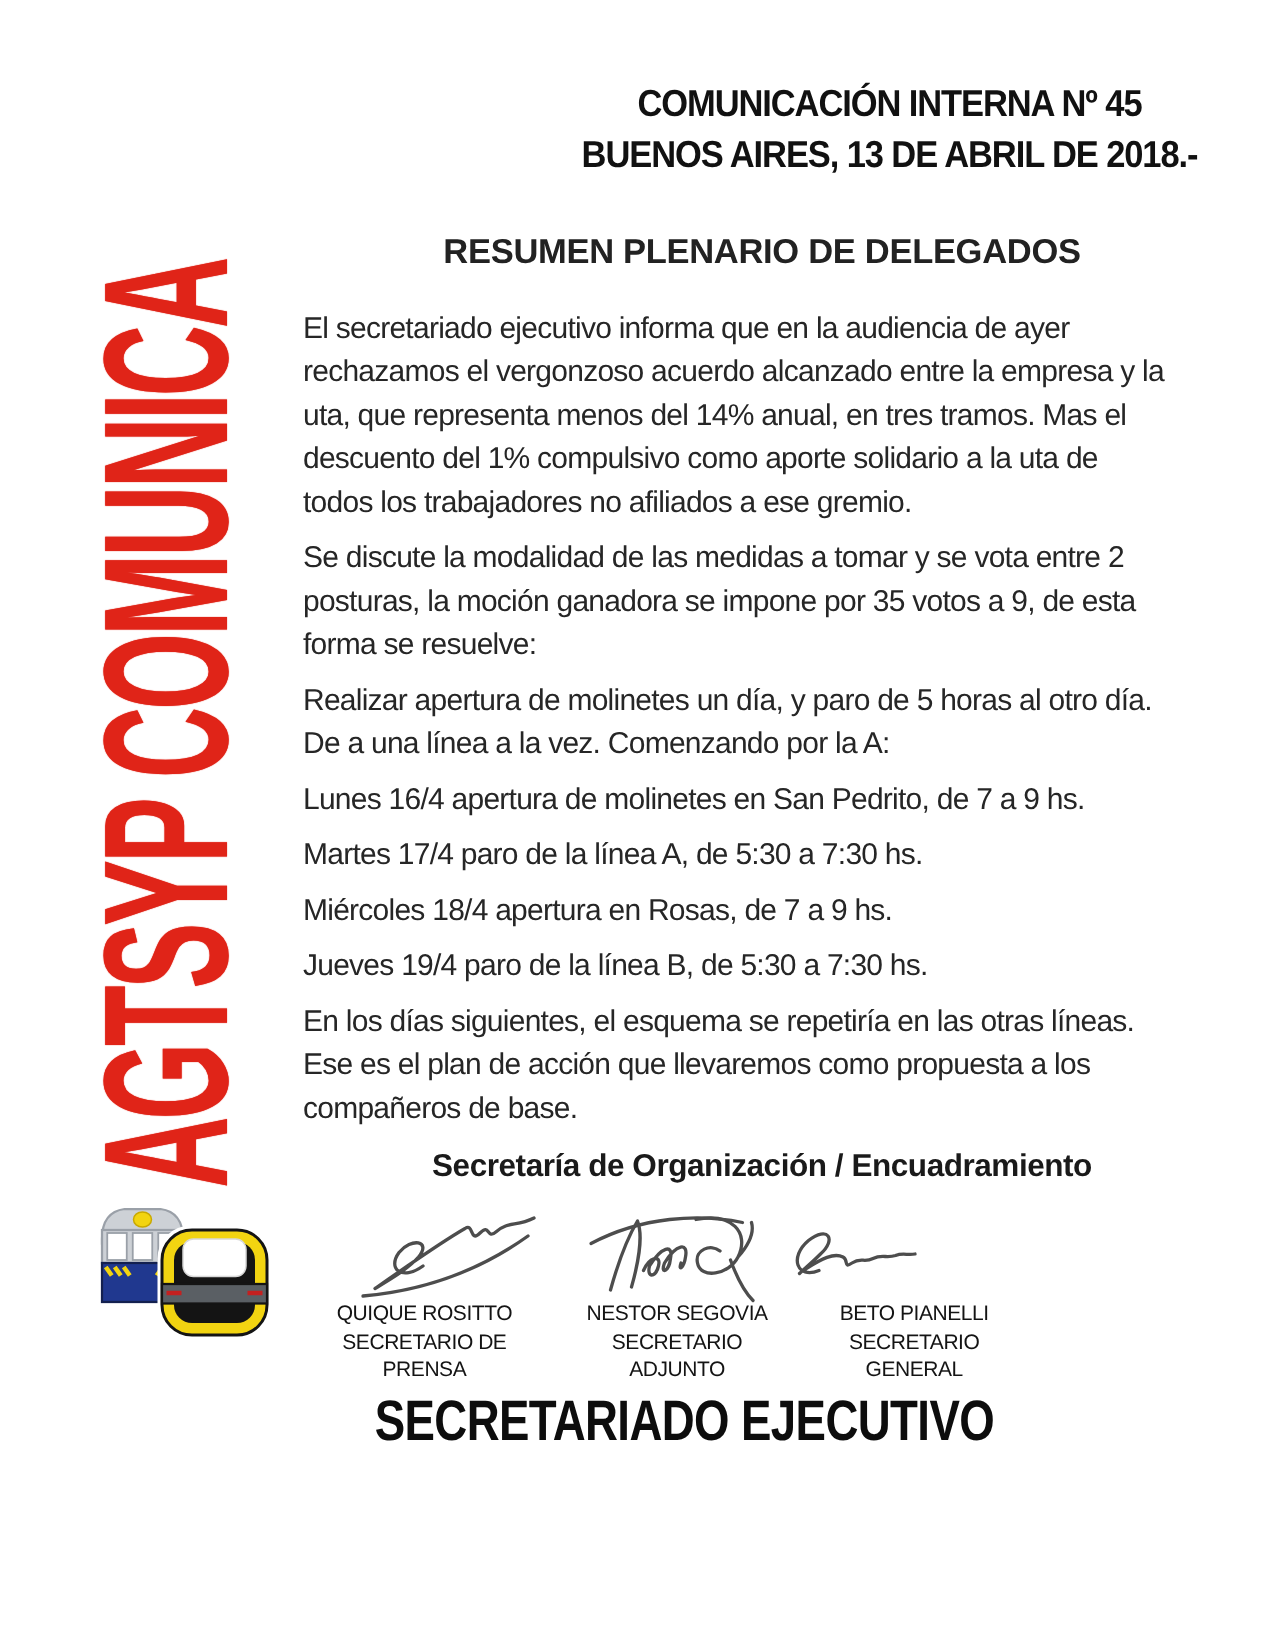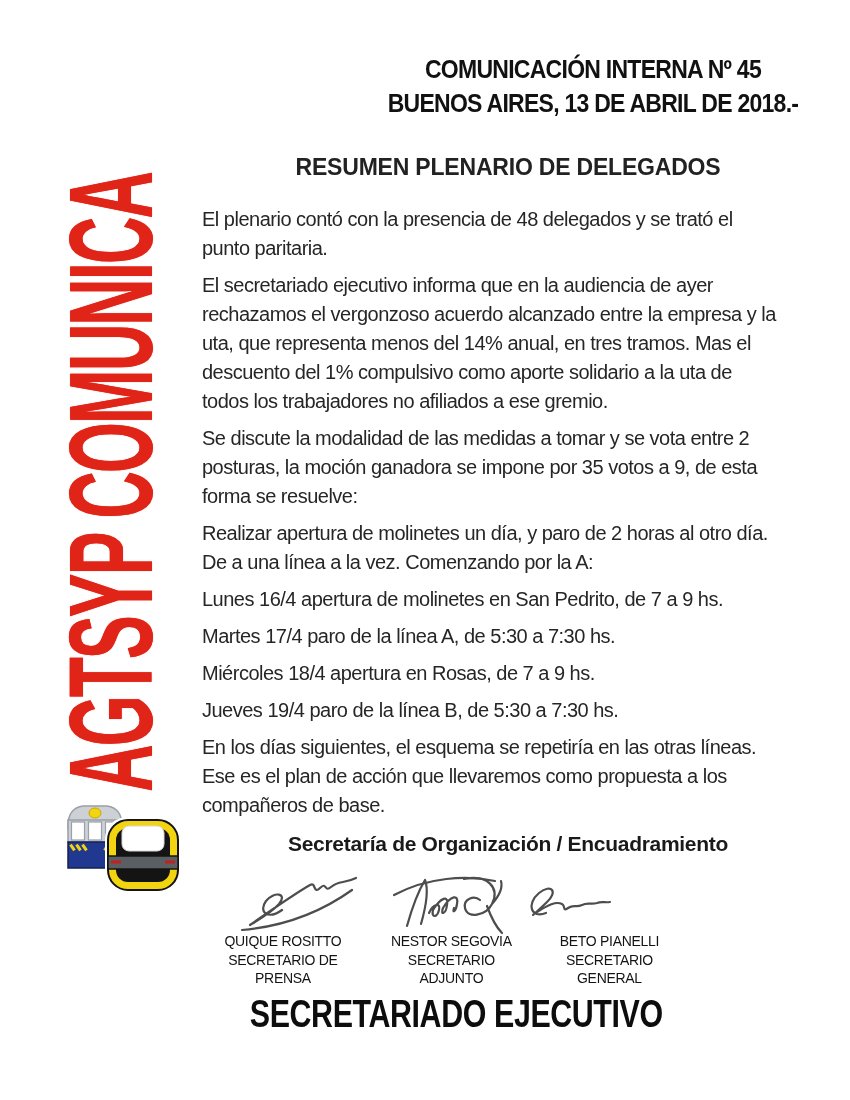--- a/index.html
+++ b/index.html
@@ -112,31 +112,29 @@
 </div>
 
 <div class="doc-header">
   <div class="hline">COMUNICACIÓN INTERNA Nº 45</div>
   <div class="hline">BUENOS AIRES, 13 DE ABRIL DE 2018.-</div>
 </div>
 
 <div class="main-col">
   <div class="doc-title">RESUMEN PLENARIO DE DELEGADOS</div>
 
-  <p class="para">El plenario contó con la presencia de 48 delegados y se trató el
-punto paritaria.</p>
   <p class="para">El secretariado ejecutivo informa que en la audiencia de ayer
 rechazamos el vergonzoso acuerdo alcanzado entre la empresa y la
 uta, que representa menos del 14% anual, en tres tramos. Mas el
 descuento del 1% compulsivo como aporte solidario a la uta de
 todos los trabajadores no afiliados a ese gremio.</p>
   <p class="para">Se discute la modalidad de las medidas a tomar y se vota entre 2
 posturas, la moción ganadora se impone por 35 votos a 9, de esta
 forma se resuelve:</p>
-  <p class="para">Realizar apertura de molinetes un día, y paro de 2 horas al otro día.
+  <p class="para">Realizar apertura de molinetes un día, y paro de 5 horas al otro día.
 De a una línea a la vez. Comenzando por la A:</p>
   <p class="para">Lunes 16/4 apertura de molinetes en San Pedrito, de 7 a 9 hs.</p>
   <p class="para">Martes 17/4 paro de la línea A, de 5:30 a 7:30 hs.</p>
   <p class="para">Miércoles 18/4 apertura en Rosas, de 7 a 9 hs.</p>
   <p class="para">Jueves 19/4 paro de la línea B, de 5:30 a 7:30 hs.</p>
   <p class="para">En los días siguientes, el esquema se repetiría en las otras líneas.
 Ese es el plan de acción que llevaremos como propuesta a los
 compañeros de base.</p>
 
   <div class="closing-title">Secretaría de Organización / Encuadramiento</div>

